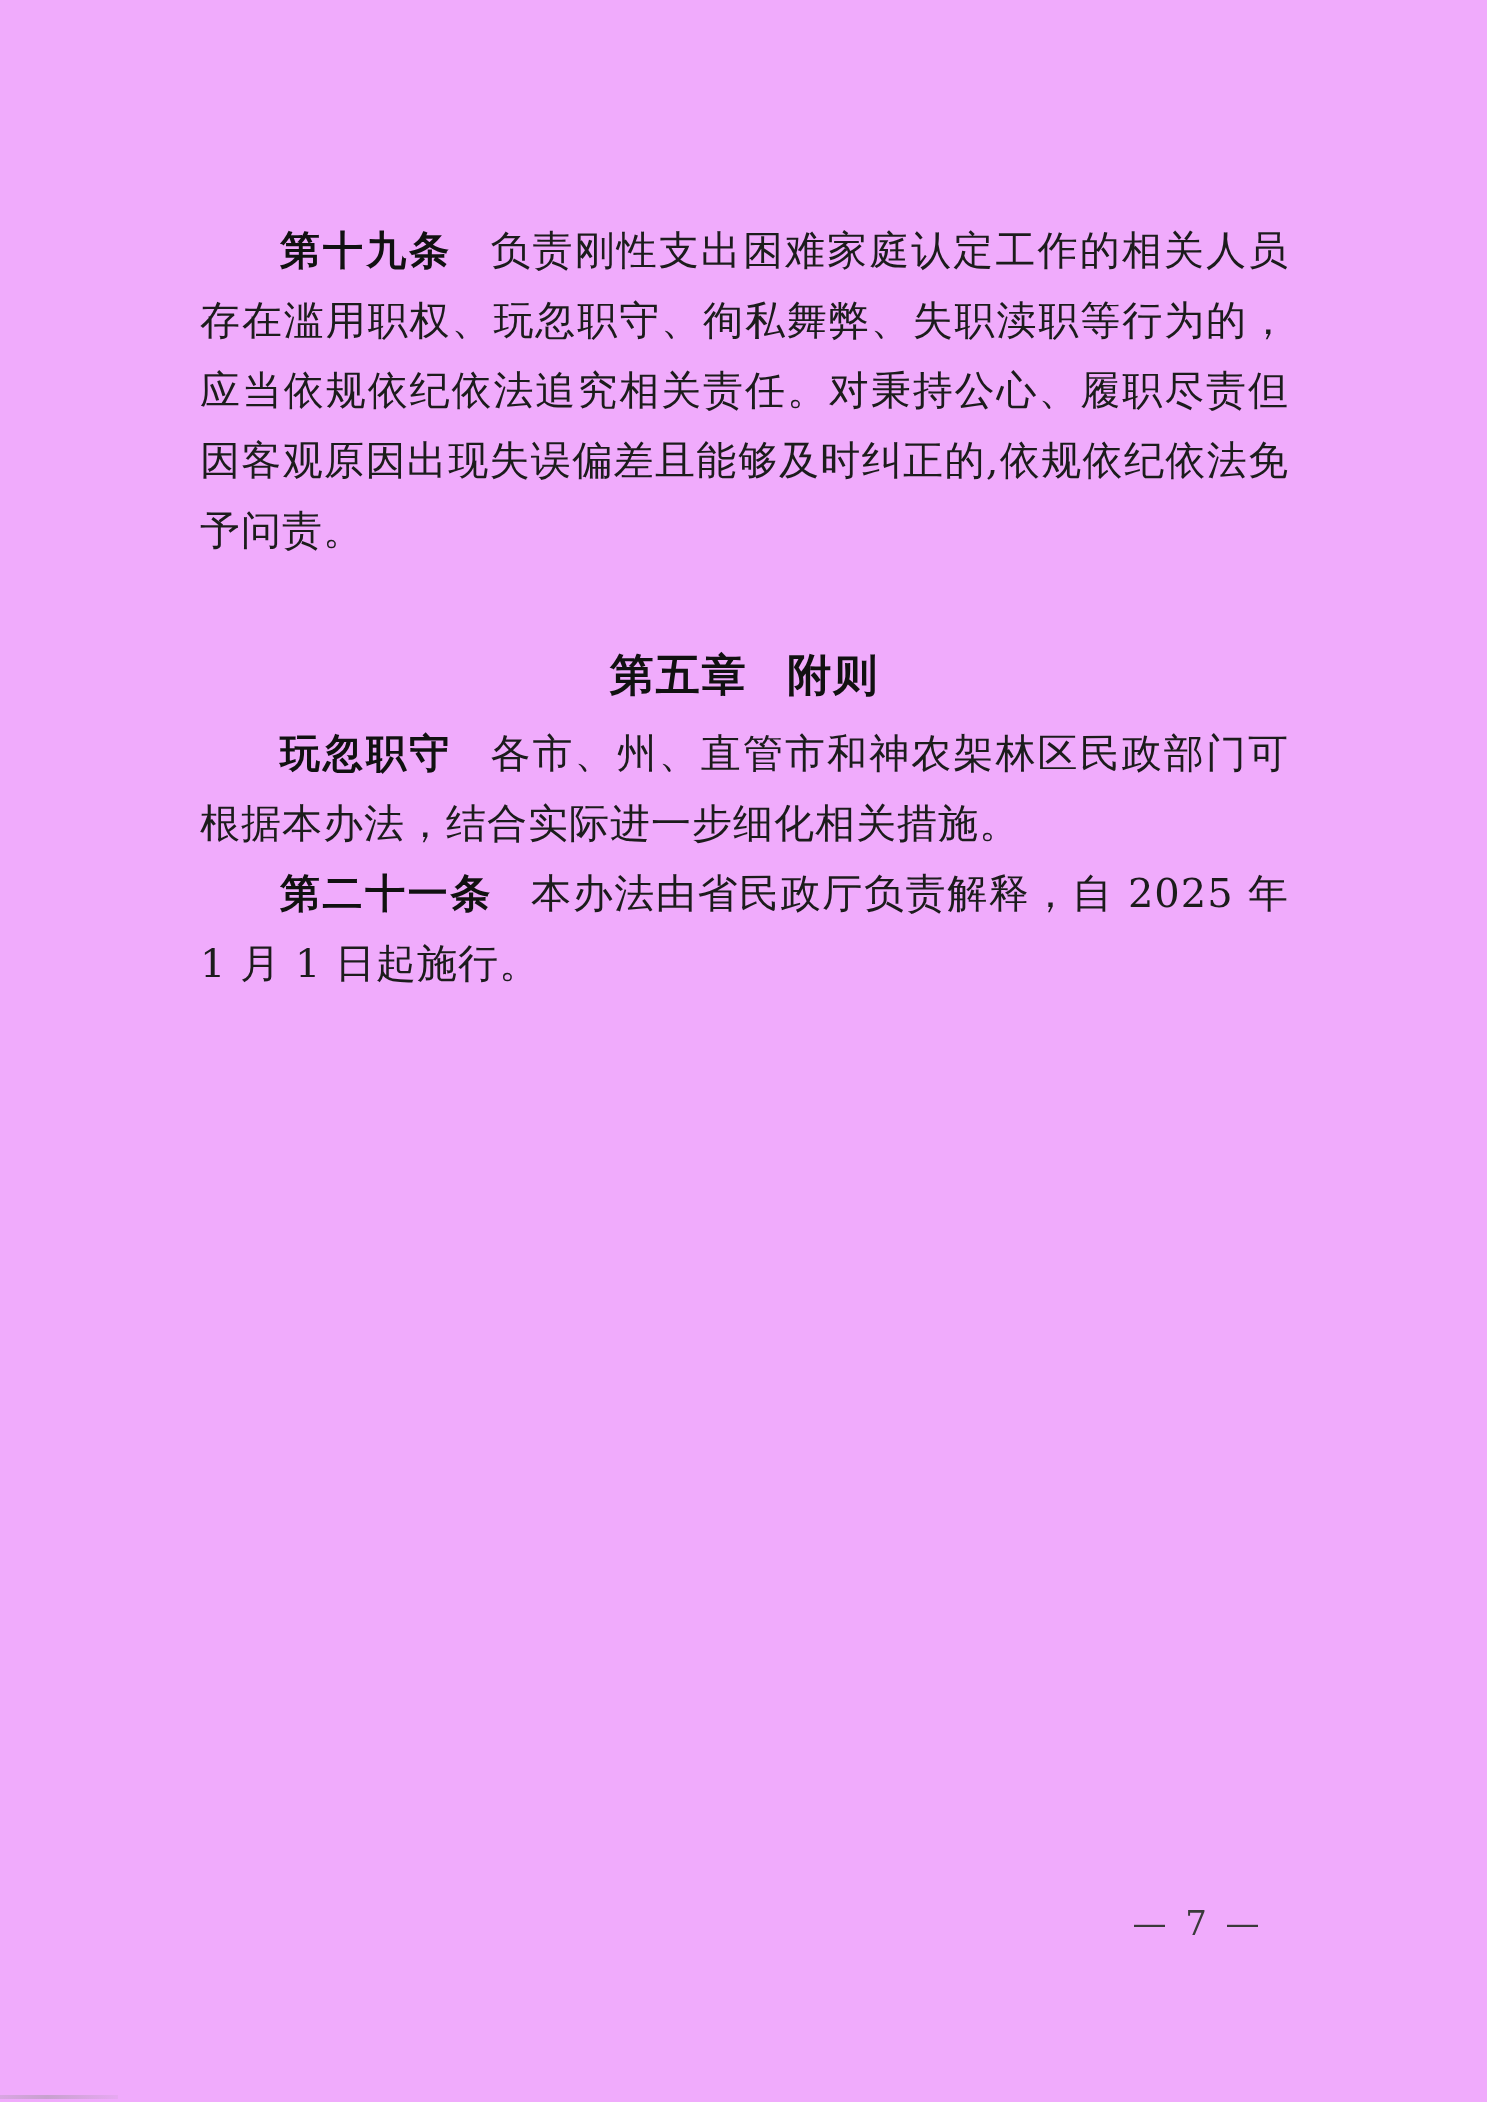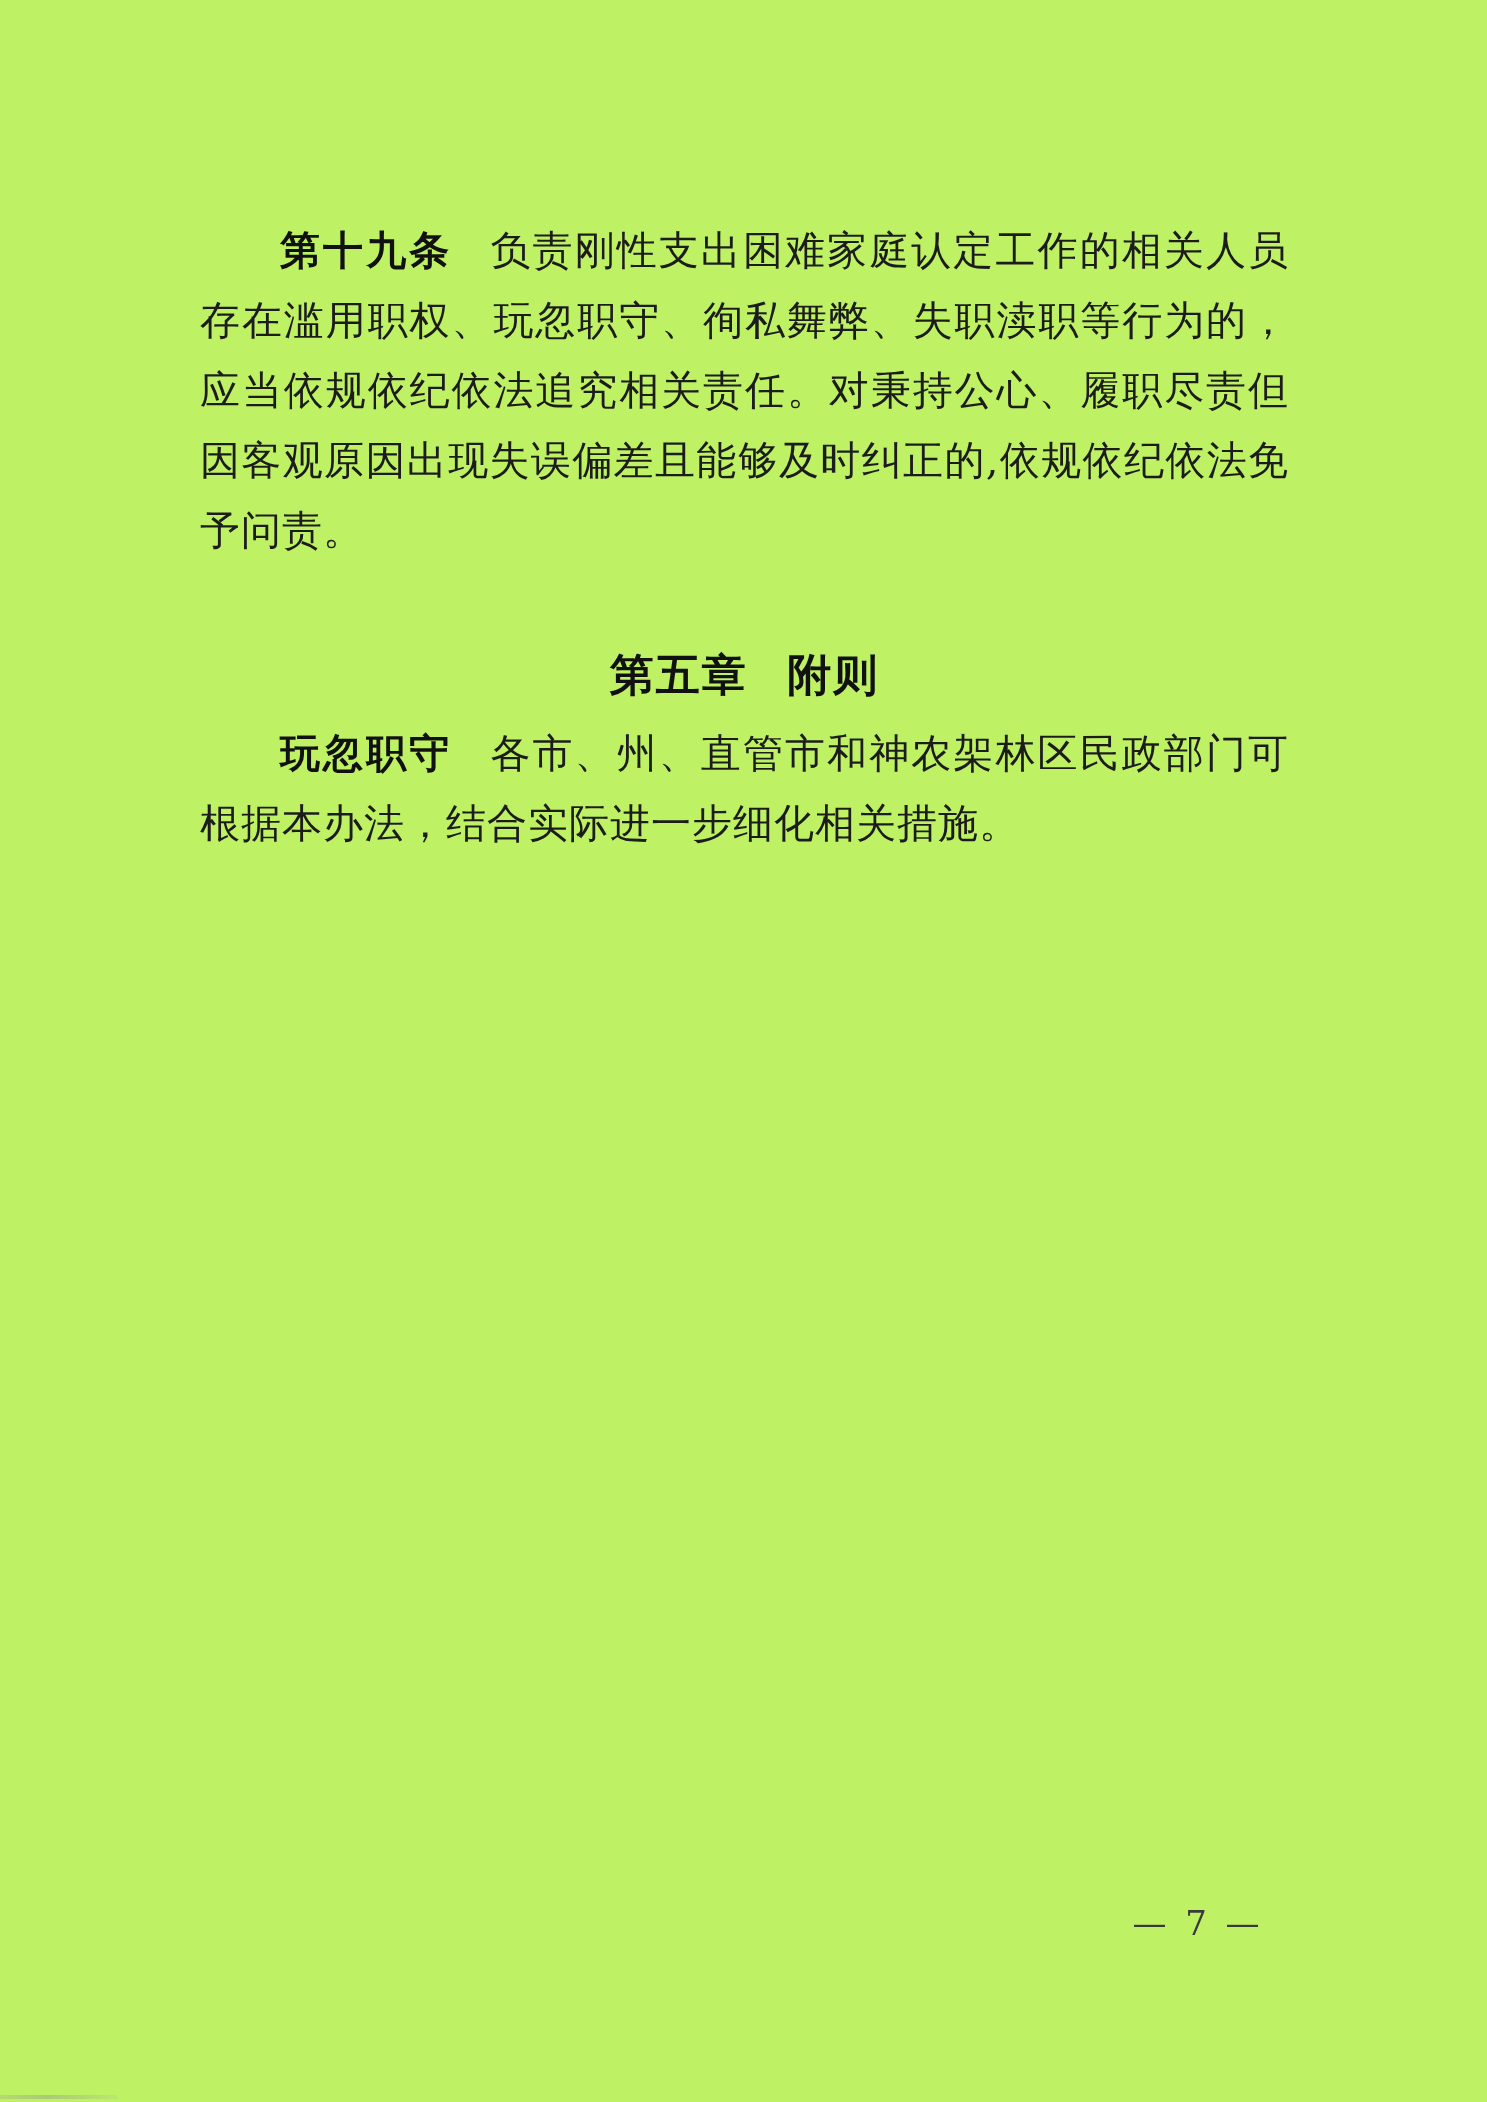--- a/index.html
+++ b/index.html
@@ -5,21 +5,21 @@
   html, body {
     margin: 0;
     padding: 0;
     background: #e8e8e8;
   }
   .page {
     position: relative;
     width: 1487px;
     height: 2102px;
     margin: 0 auto;
-    background: #bef264;
+    background: #f0abfc;
     overflow: hidden;
     font-family: "DejaVu Serif", "Liberation Serif", serif;
     color: #1a1a1a;
   }
   .content {
     position: absolute;
     left: 200px;
     right: 198px;
     top: 215px;
   }
@@ -82,19 +82,20 @@
 
 <div class="page">
   <div class="content">
 
     <p class="para"><span class="article-label">第十九条</span><span>负责刚性支出困难家庭认定工作的相关人员存在滥用职权、玩忽职守、徇私舞弊、失职渎职等行为的，应当依规依纪依法追究相关责任。对秉持公心、履职尽责但因客观原因出现失误偏差且能够及时纠正的,依规依纪依法免予问责。</span></p>
 
     <div class="chapter-heading"><span class="chapter-number">第五章</span><span>附则</span></div>
 
     <p class="para"><span class="article-label">玩忽职守</span><span>各市、州、直管市和神农架林区民政部门可根据本办法，结合实际进一步细化相关措施。</span></p>
 
+    <p class="para"><span class="article-label">第二十一条</span><span>本办法由省民政厅负责解释，自 2025 年 1 月 1 日起施行。</span></p>
 
   </div>
 
   <div class="page-number">— 7 —</div>
 
   <div class="scan-artifact"></div>
 </div>
 
 </body></html>

